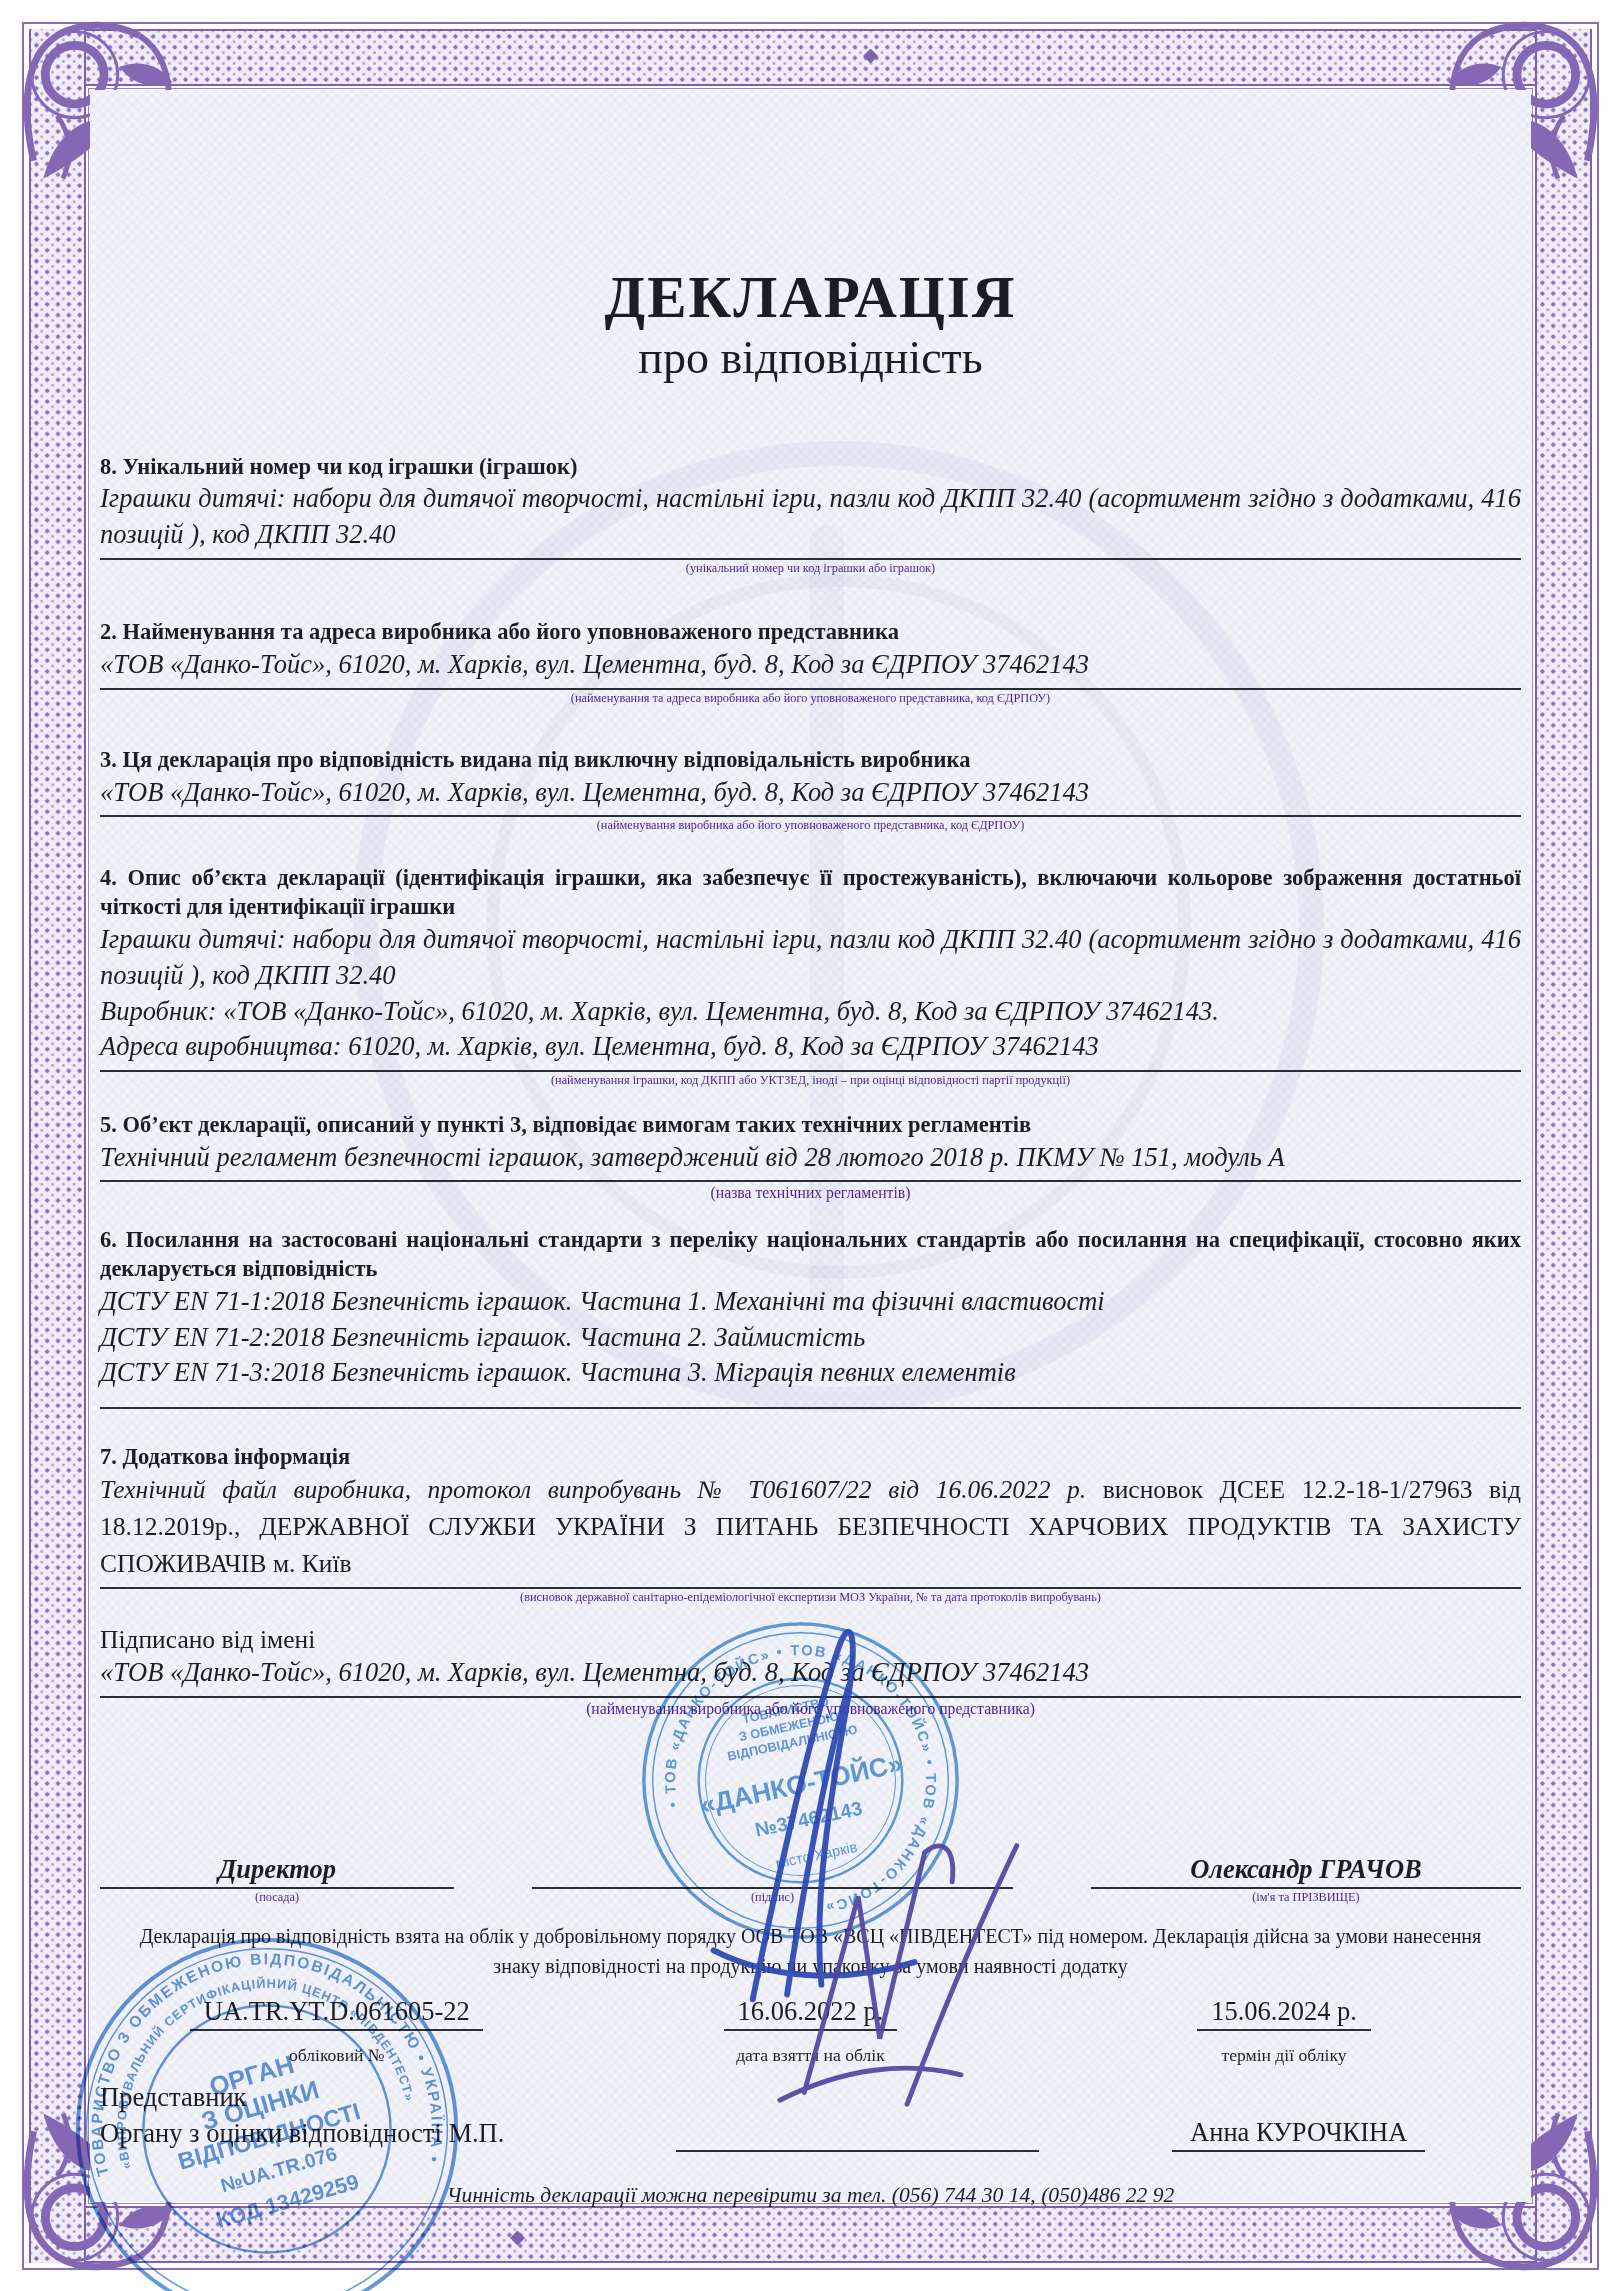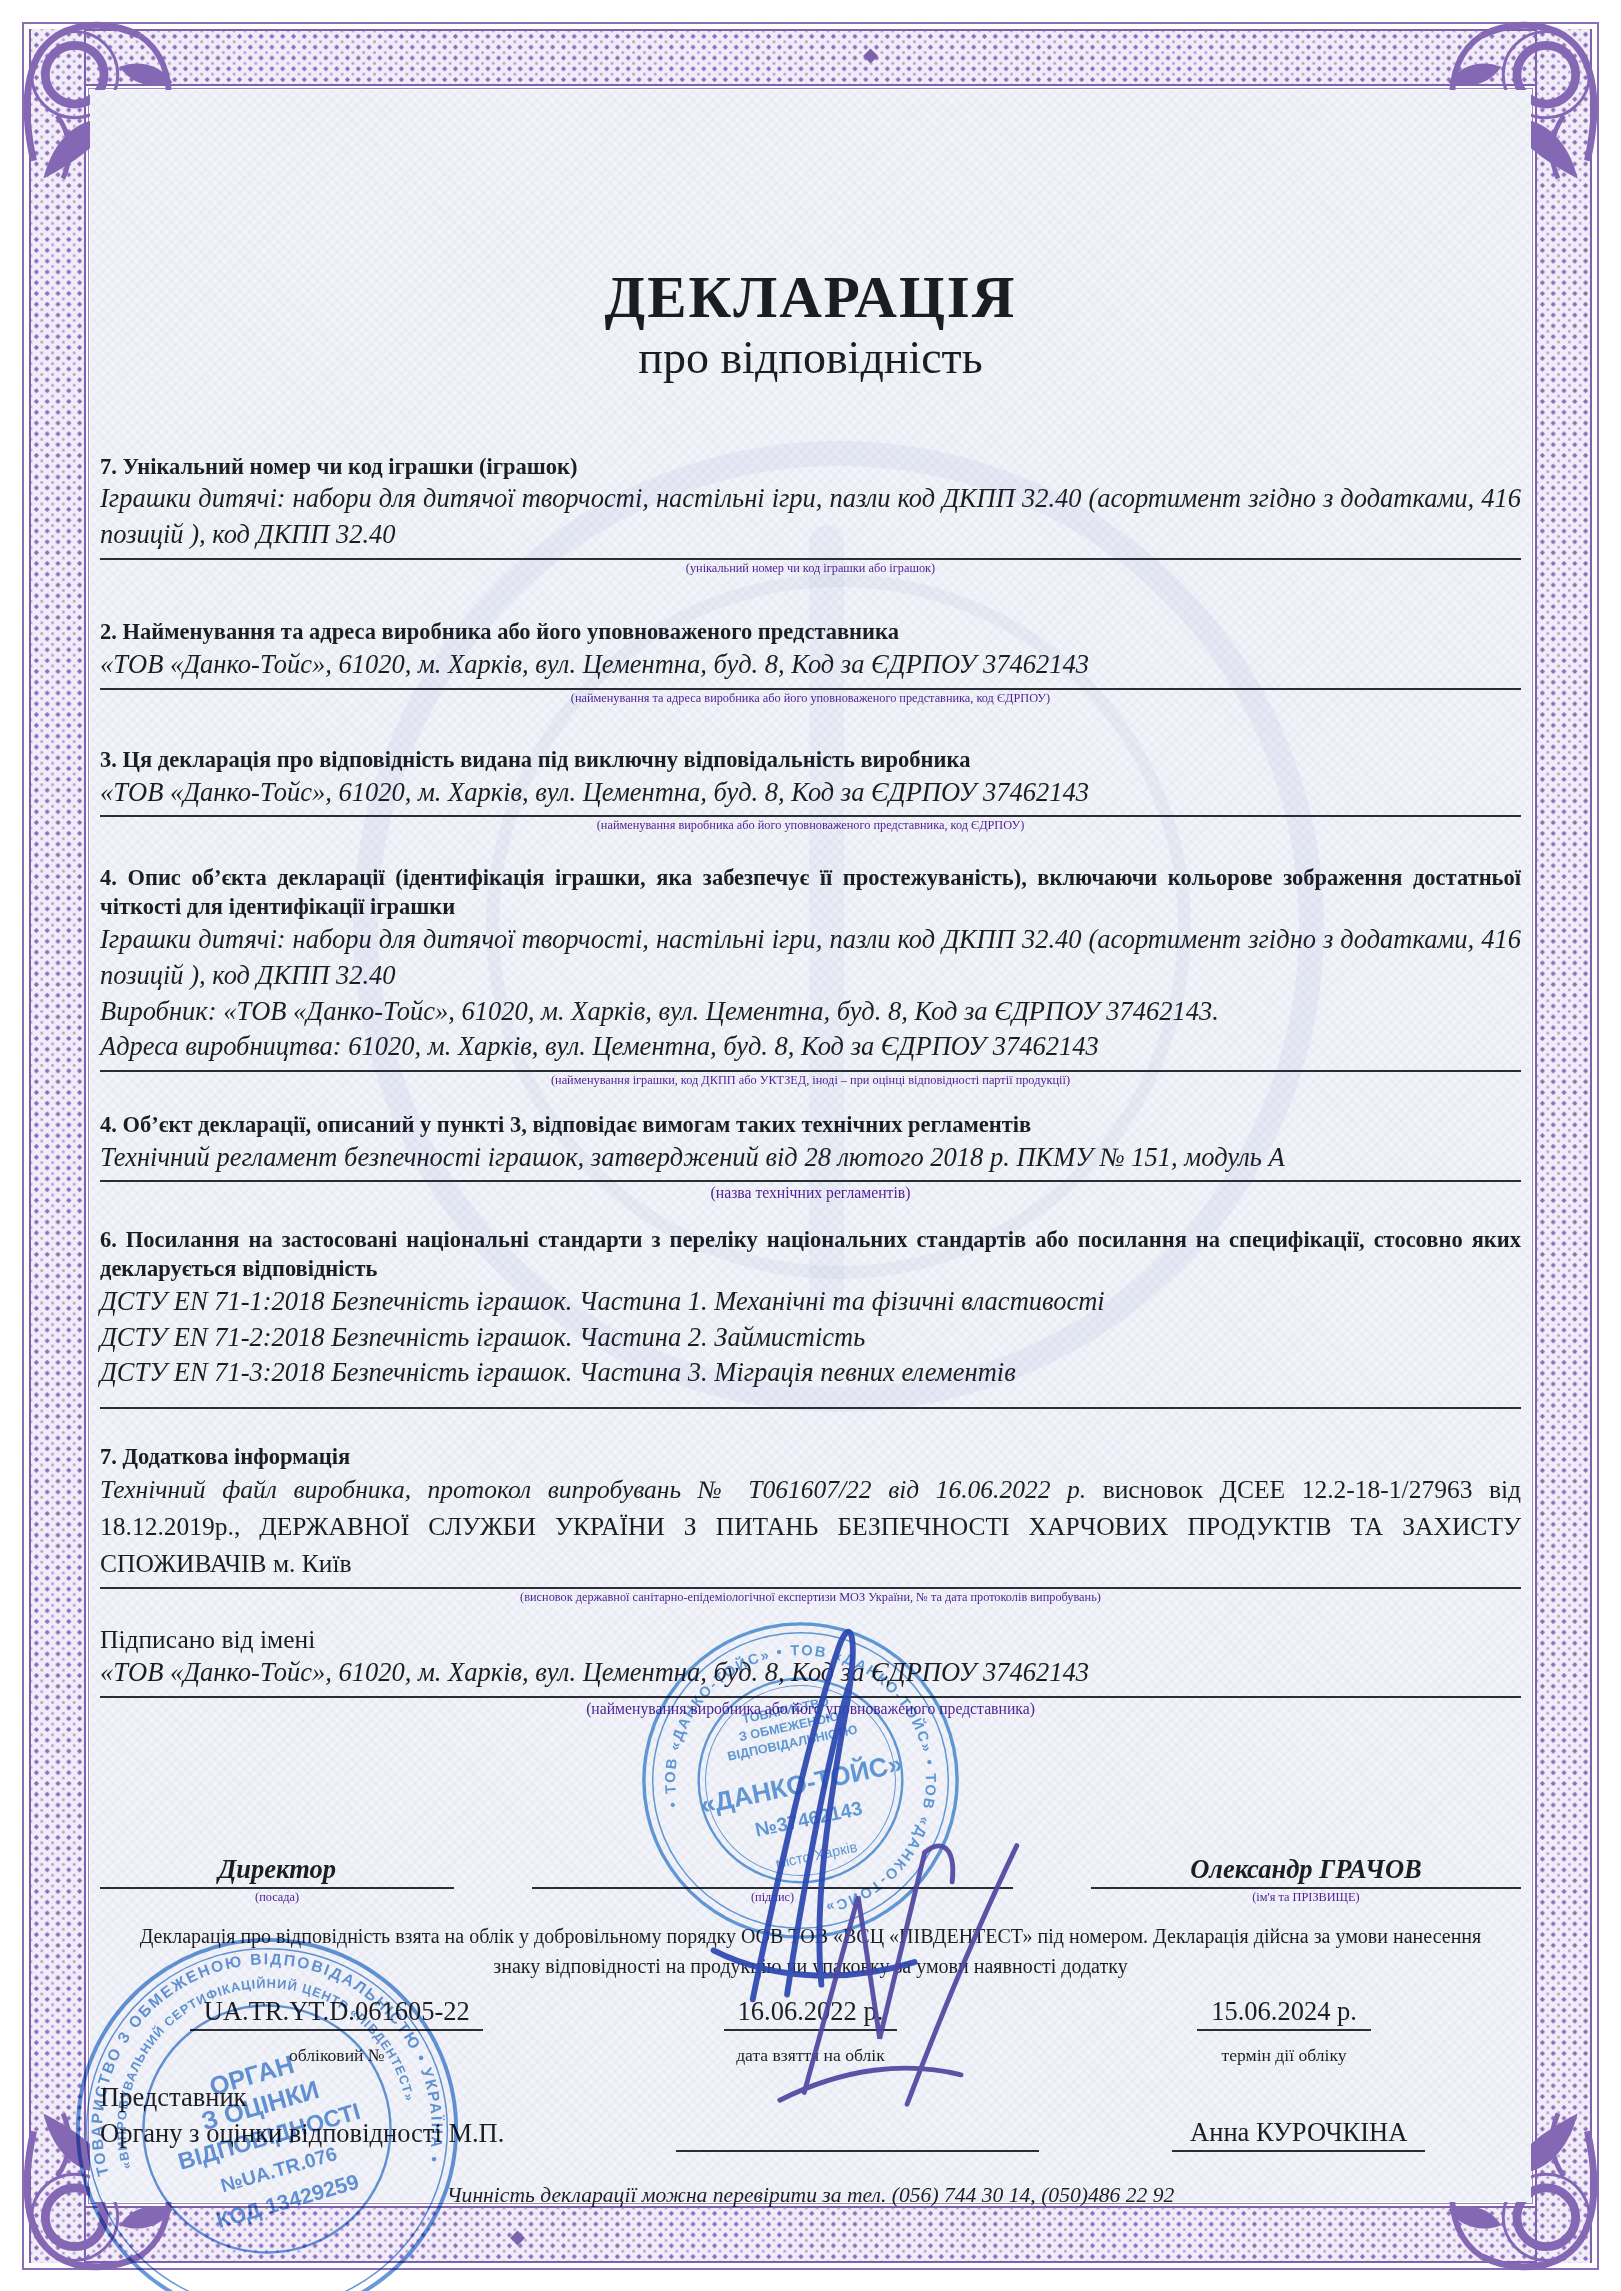--- a/index.html
+++ b/index.html
@@ -159,21 +159,21 @@
     <div class="wm-inner"></div>
       <div class="wm-staff"></div>
   </div>
 
   <div class="content">
 
     <h1 class="doc-title">ДЕКЛАРАЦІЯ</h1>
     <h2 class="doc-subtitle">про відповідність</h2>
 
     <div class="sec" style="margin-top:71px;">
-      <div class="sec-h">7. Унікальний номер чи код іграшки (іграшок)</div>
+      <div class="sec-h">8. Унікальний номер чи код іграшки (іграшок)</div>
       <div class="sec-b">Іграшки дитячі: набори для дитячої творчості, настільні ігри, пазли код ДКПП 32.40 (асортимент згідно з додатками, 416 позицій ), код ДКПП 32.40</div>
       <div class="rule"></div>
       <div class="cap">(унікальний номер чи код іграшки або іграшок)</div>
     </div>
 
     <div class="sec" style="margin-top:41px;">
       <div class="sec-h">2. Найменування та адреса виробника або його уповноваженого представника</div>
       <div class="sec-b">«ТОВ «Данко-Тойс», 61020, м. Харків, вул. Цементна, буд. 8, Код за ЄДРПОУ 37462143</div>
       <div class="rule"></div>
       <div class="cap">(найменування та адреса виробника або його уповноваженого представника, код ЄДРПОУ)</div>
@@ -189,21 +189,21 @@
     <div class="sec" style="margin-top:29px;">
       <div class="sec-h">4. Опис об’єкта декларації (ідентифікація іграшки, яка забезпечує її простежуваність), включаючи кольорове зображення достатньої чіткості для ідентифікації іграшки</div>
       <div class="sec-b">Іграшки дитячі: набори для дитячої творчості, настільні ігри, пазли код ДКПП 32.40 (асортимент згідно з додатками, 416 позицій ), код ДКПП 32.40</div>
       <div class="sec-b">Виробник: «ТОВ «Данко-Тойс», 61020, м. Харків, вул. Цементна, буд. 8, Код за ЄДРПОУ 37462143.</div>
       <div class="sec-b">Адреса виробництва: 61020, м. Харків, вул. Цементна, буд. 8, Код за ЄДРПОУ 37462143</div>
       <div class="rule"></div>
       <div class="cap">(найменування іграшки, код ДКПП або УКТЗЕД, іноді – при оцінці відповідності партії продукції)</div>
     </div>
 
     <div class="sec" style="margin-top:21.6px;">
-      <div class="sec-h">4. Об’єкт декларації, описаний у пункті 3, відповідає вимогам таких технічних регламентів</div>
+      <div class="sec-h">5. Об’єкт декларації, описаний у пункті 3, відповідає вимогам таких технічних регламентів</div>
       <div class="sec-b">Технічний регламент безпечності іграшок, затверджений від 28 лютого 2018 р. ПКМУ № 151, модуль А</div>
       <div class="rule"></div>
       <div class="cap mid">(назва технічних регламентів)</div>
     </div>
 
     <div class="sec" style="margin-top:21.6px;">
       <div class="sec-h">6. Посилання на застосовані національні стандарти з переліку національних стандартів або посилання на специфікації, стосовно яких декларується відповідність</div>
       <div class="sec-b">ДСТУ EN 71-1:2018 Безпечність іграшок. Частина 1. Механічні та фізичні властивості</div>
       <div class="sec-b">ДСТУ EN 71-2:2018 Безпечність іграшок. Частина 2. Займистість</div>
       <div class="sec-b">ДСТУ EN 71-3:2018 Безпечність іграшок. Частина 3. Міграція певних елементів</div>

